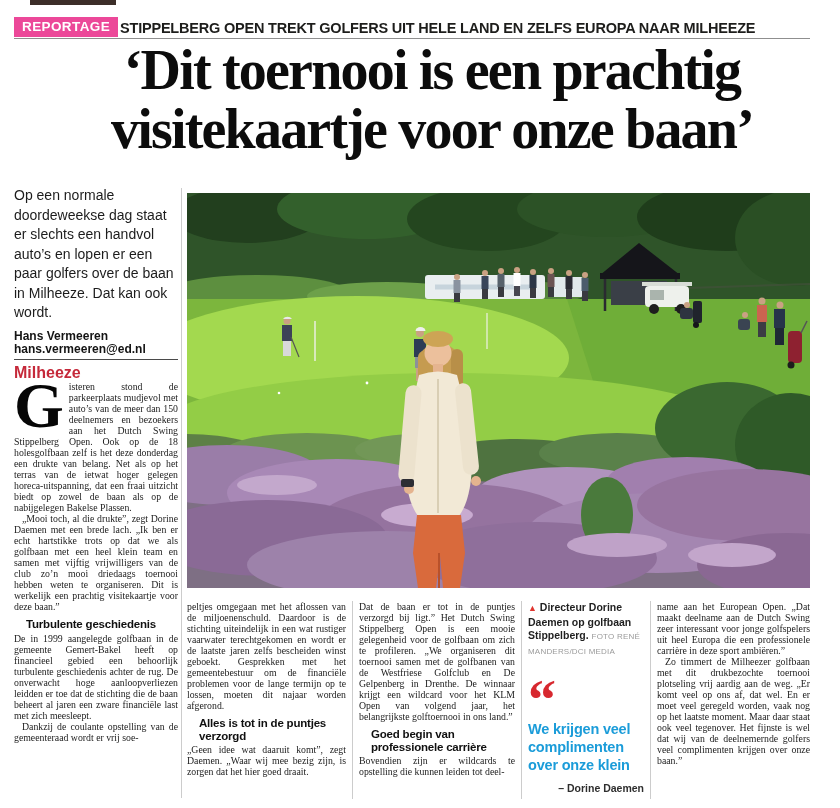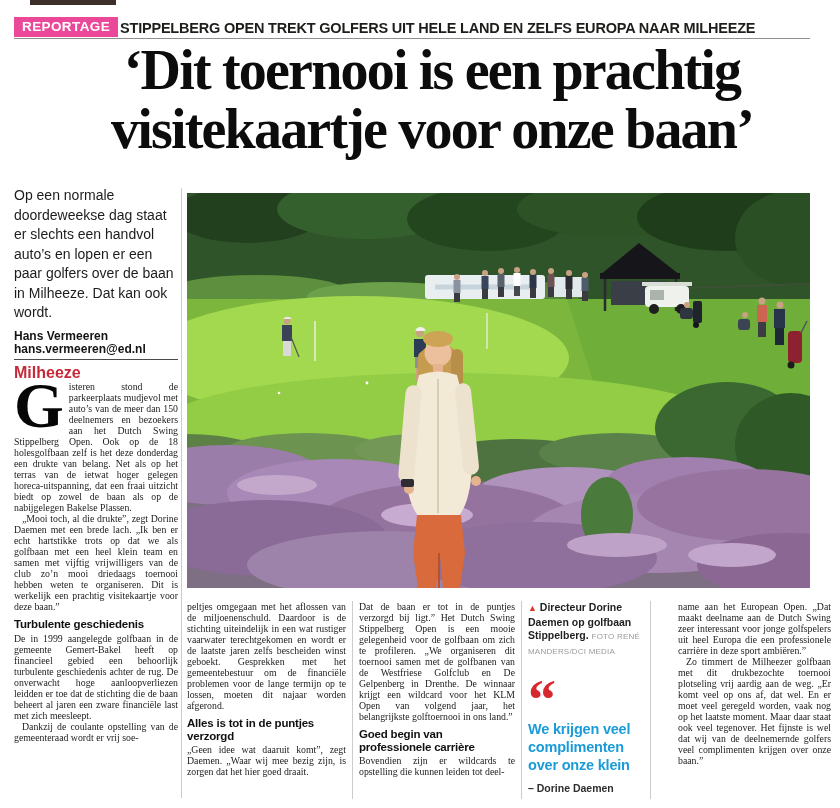--- a/index.html
+++ b/index.html
@@ -37,27 +37,27 @@
     font-family:"Liberation Sans",sans-serif; font-weight:bold; font-size:12px; line-height:13px; color:#141414; }
   .byline-rule { position:absolute; left:14px; top:359px; width:164px; height:1px; background:#4a4a4a; }
   .location { position:absolute; left:14px; top:364px;
     font-family:"Liberation Sans",sans-serif; font-weight:bold; font-size:16px; color:#c5293a; }
 
   .col { position:absolute; font-size:9.8px; line-height:11px; text-align:justify; overflow:hidden; }
   .col p { margin:0; }
   .col p.ind { text-indent:8px; }
   .col h3 {
     font-family:"Liberation Sans",sans-serif; font-size:11.5px; line-height:12.5px;
-    margin:6px 0 2px; color:#101010; letter-spacing:-.2px; text-align:left;
+    margin:6px 12px 2px; color:#101010; letter-spacing:-.2px; text-align:left;
   }
   .col1 { left:14px;  top:381px; width:164px; height:420px; }
   .col2 { left:187px; top:601px; width:159px; height:202px; }
   .col3 { left:359px; top:601px; width:156px; height:204px; }
   .col4 { left:528px; top:601px; width:116px; height:202px; text-align:left; }
-  .col5 { left:678px; top:601px; width:153px; height:202px; }
+  .col5 { left:657px; top:601px; width:153px; height:202px; }
 
   .dropcap {
     float:left; font-family:"Liberation Serif",serif; font-weight:bold;
     font-size:64px; line-height:46px; padding:2px 5px 0 0; color:#060606;
   }
 
   .vrule { position:absolute; width:1px; background:#cccccc; }
   .vr-main { left:181px; top:188px; height:610px; }
   .vr-2 { left:352px; top:601px; height:198px; }
   .vr-3 { left:521px; top:601px; height:198px; }
@@ -71,21 +71,21 @@
   .caption { font-family:"Liberation Sans",sans-serif; font-weight:bold;
     font-size:10.5px; line-height:13.5px; color:#1f1f1f; }
   .cap-marker { color:#e0352f; font-size:9px; }
   .cap-credit { font-weight:normal; font-size:8px; color:#9b9b9b; letter-spacing:.2px; }
   .pullquote { margin-top:24px; }
   .qmark { font-family:"Liberation Serif",serif; font-weight:bold; color:#d7282f;
     font-size:56px; line-height:36px; letter-spacing:-3px; height:38px; }
   .qtext { font-family:"Liberation Sans",sans-serif; font-weight:800;
     font-size:14.5px; line-height:18px; color:#1b9cd9; letter-spacing:-.2px; }
   .qattr { margin-top:9px; font-family:"Liberation Sans",sans-serif; font-weight:bold;
-    font-size:10.5px; color:#2e2e2e; }
+    font-size:10.5px; color:#2e2e2e;text-align:right; }
 </style>
 </head>
 <body>
 
 <div class="page">
 
   <div class="topstrip"></div>
 
   <span class="badge">REPORTAGE</span>
   <span class="kicker">STIPPELBERG OPEN TREKT GOLFERS UIT HELE LAND EN ZELFS EUROPA NAAR MILHEEZE</span>

